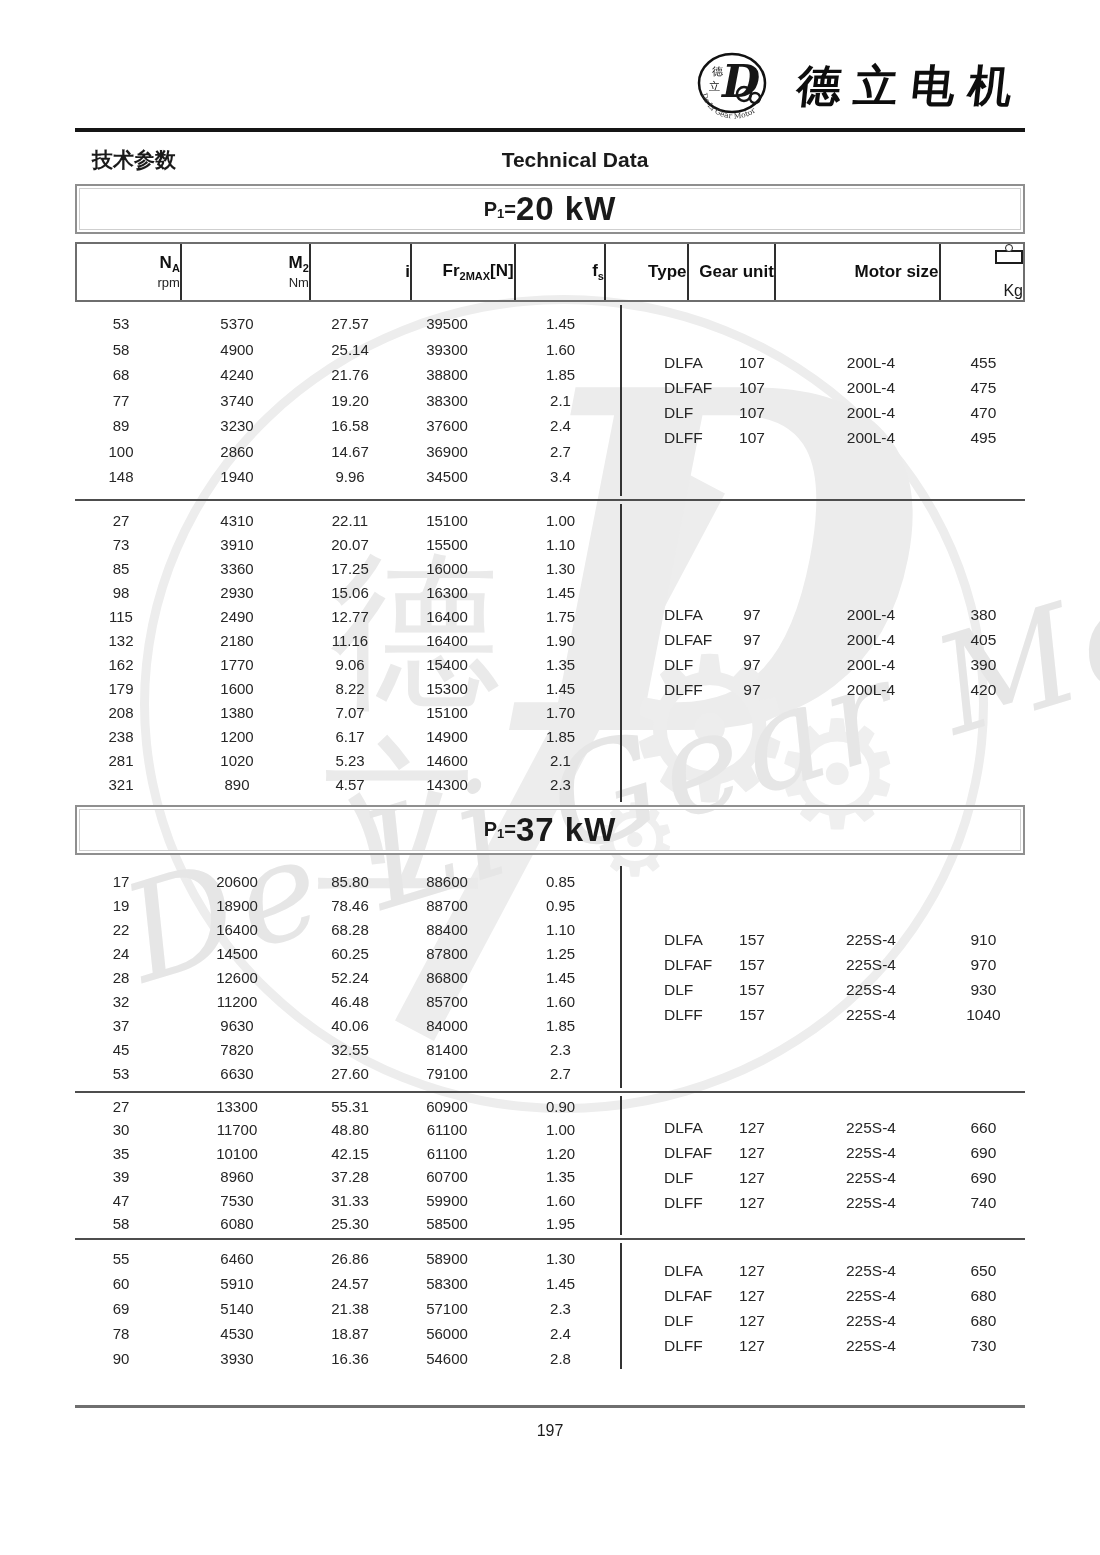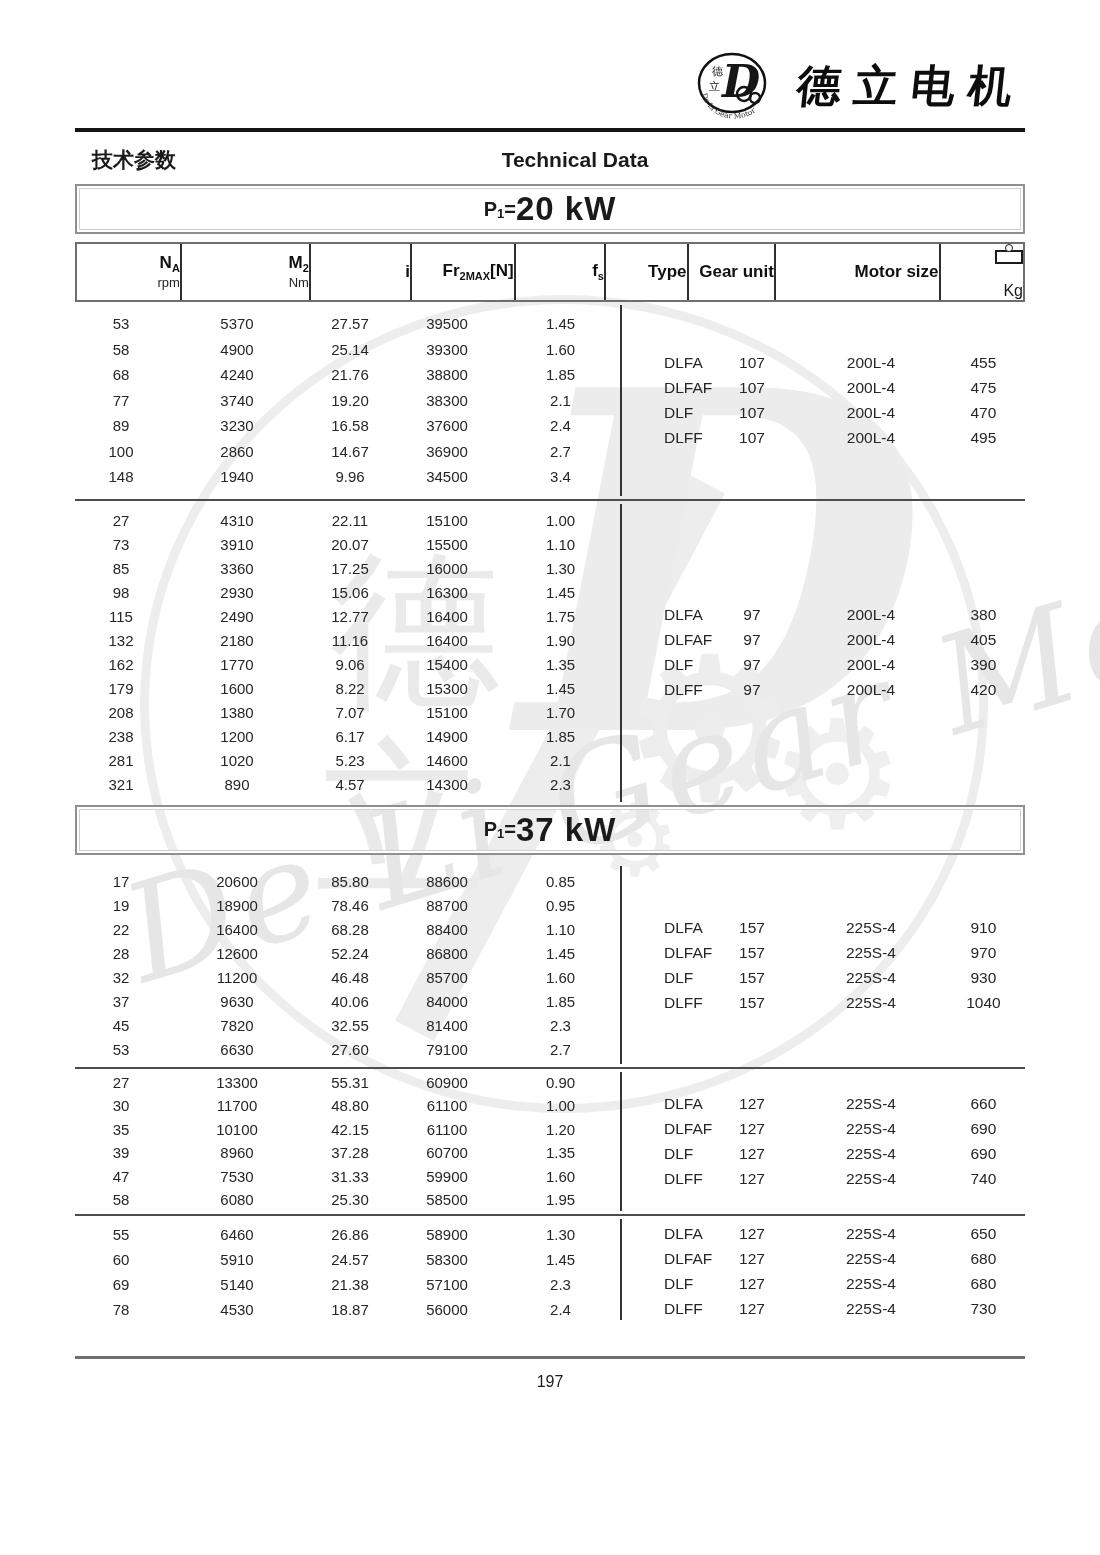--- a/index.html
+++ b/index.html
@@ -389,20 +389,27 @@
           <div class="dcell c-fs">0.95</div>
         </div>
         <div class="drow">
           <div class="dcell c-na">22</div>
           <div class="dcell c-m2">16400</div>
           <div class="dcell c-i">68.28</div>
           <div class="dcell c-fr">88400</div>
           <div class="dcell c-fs">1.10</div>
         </div>
         <div class="drow">
+          <div class="dcell c-na">24</div>
+          <div class="dcell c-m2">14500</div>
+          <div class="dcell c-i">60.25</div>
+          <div class="dcell c-fr">87800</div>
+          <div class="dcell c-fs">1.25</div>
+        </div>
+        <div class="drow">
           <div class="dcell c-na">28</div>
           <div class="dcell c-m2">12600</div>
           <div class="dcell c-i">52.24</div>
           <div class="dcell c-fr">86800</div>
           <div class="dcell c-fs">1.45</div>
         </div>
         <div class="drow">
           <div class="dcell c-na">32</div>
           <div class="dcell c-m2">11200</div>
           <div class="dcell c-i">46.48</div>
@@ -553,20 +560,27 @@
           <div class="dcell c-fr">57100</div>
           <div class="dcell c-fs">2.3</div>
         </div>
         <div class="drow">
           <div class="dcell c-na">78</div>
           <div class="dcell c-m2">4530</div>
           <div class="dcell c-i">18.87</div>
           <div class="dcell c-fr">56000</div>
           <div class="dcell c-fs">2.4</div>
         </div>
+        <div class="drow">
+          <div class="dcell c-na">90</div>
+          <div class="dcell c-m2">3930</div>
+          <div class="dcell c-i">16.36</div>
+          <div class="dcell c-fr">54600</div>
+          <div class="dcell c-fs">2.8</div>
+        </div>
       </div>
       <div class="block-right">
         <div class="vrow">
           <div class="vcell c-type">DLFA</div>
           <div class="vcell c-gear">127</div>
           <div class="vcell c-motor">225S-4</div>
           <div class="vcell c-kg">650</div>
         </div>
         <div class="vrow">
           <div class="vcell c-type">DLFAF</div>

